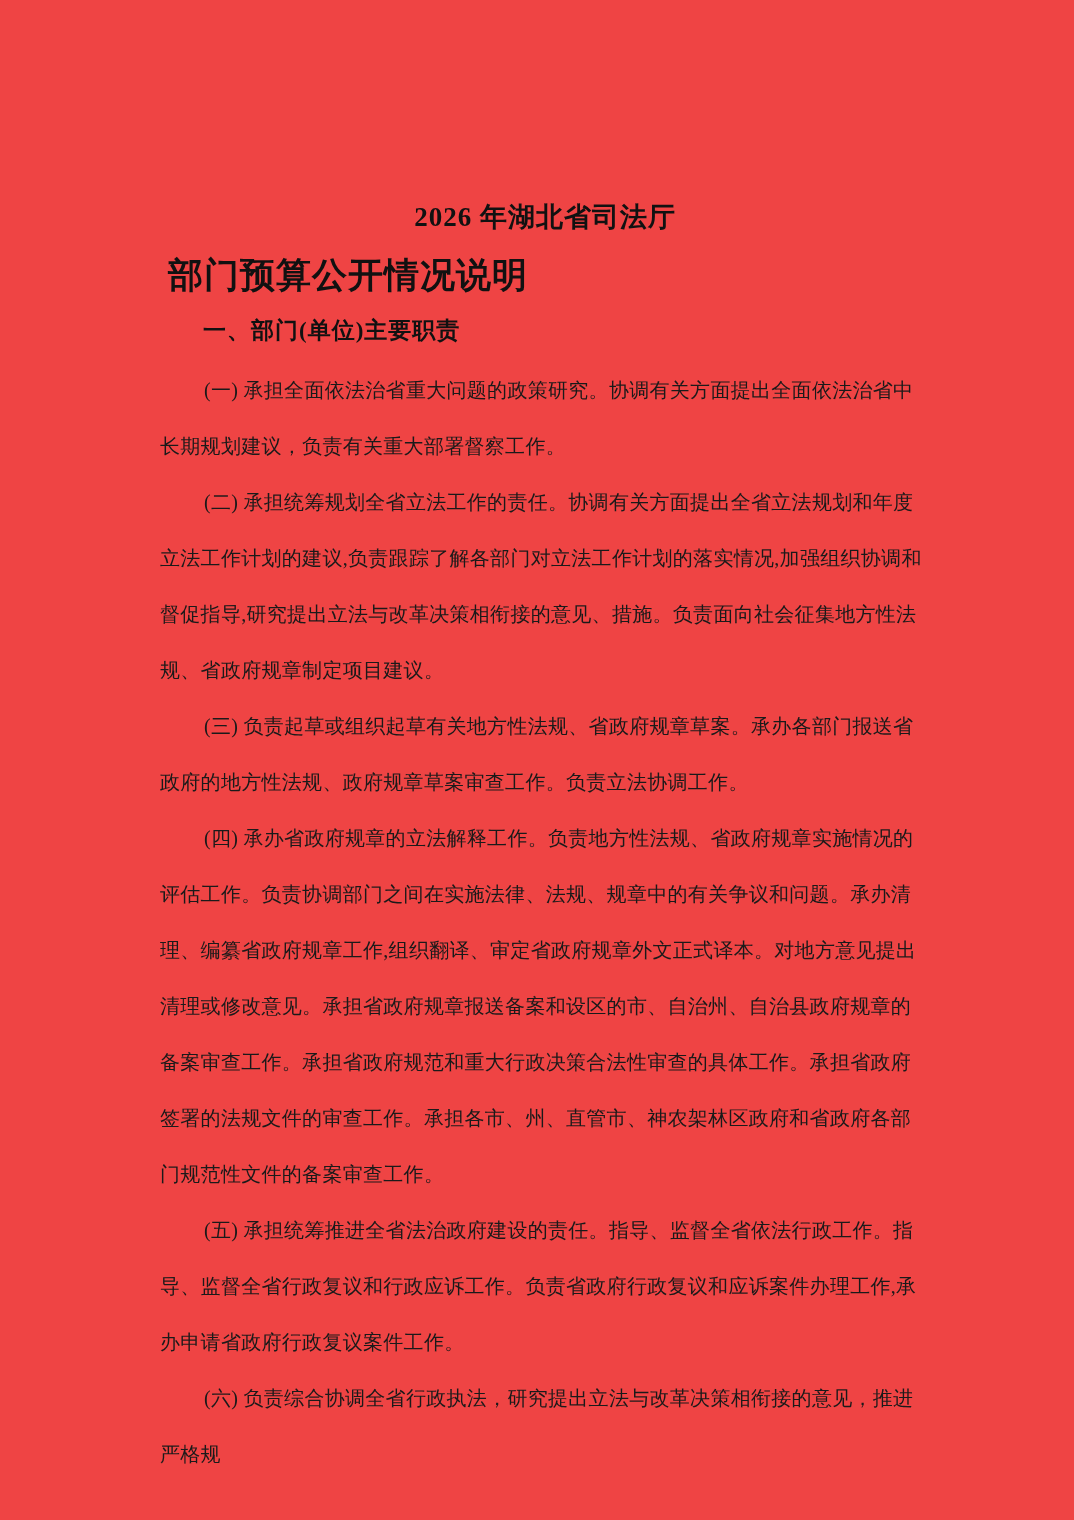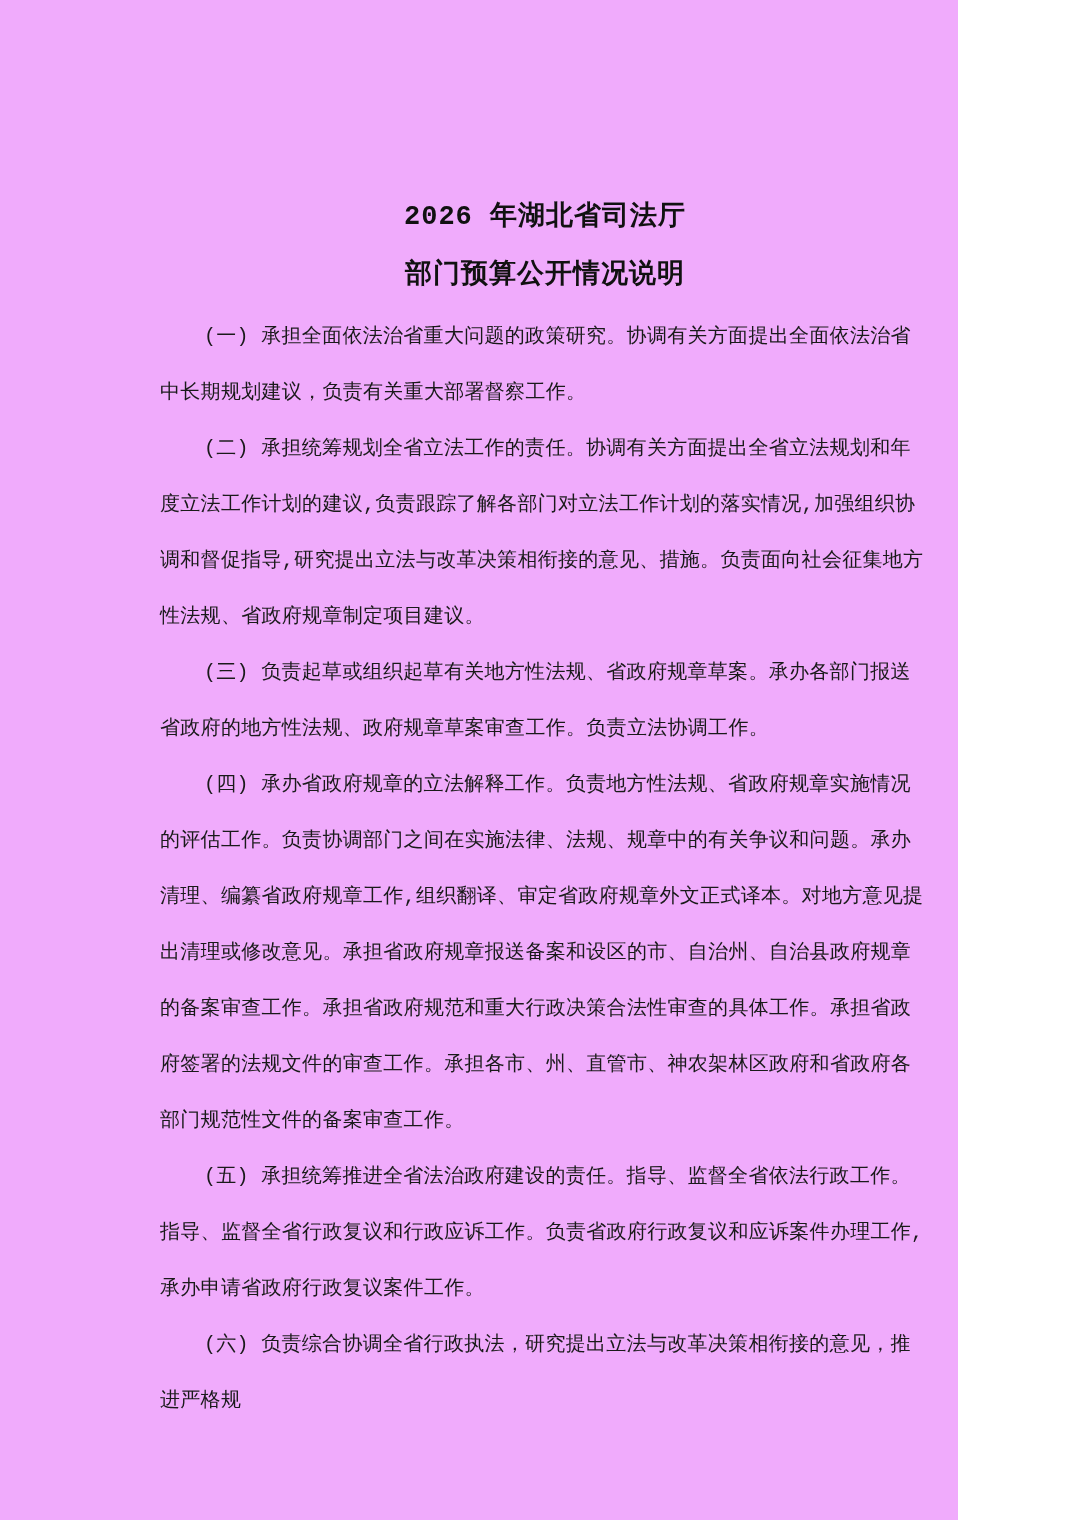--- a/index.html
+++ b/index.html
@@ -2,49 +2,48 @@
 <html><head>
 <meta charset="utf-8">
 <style>
   html, body {
     margin: 0;
     padding: 0;
     background: #ffffff;
   }
   .page {
     position: relative;
-    width: 958px;
+    width: 1074px;
     height: 1520px;
-    background: #f0abfc;
+    background: #ef4444;
     overflow: hidden;
-    font-family: Liberation Mono, monospace;
+    font-family: Liberation Serif, serif;
     color: #1a1a1a;
   }
   .content {
     position: absolute;
     left: 160px;
     top: 0;
     width: 770px;
   }
   .doc-title {
     margin: 0;
     padding-top: 203px;
     text-align: center;
     font-size: 27px;
     font-weight: 700;
     line-height: 29px;
     letter-spacing: 1px;
     color: #111111;
   }
   .doc-subtitle {
-    margin: 0;
+    margin: 8px;
     margin-top: 29px;
     padding-top: 0;
-    text-align: center;
-    font-size: 27px;
+    font-size: 35px;
     font-weight: 700;
     line-height: 29px;
     letter-spacing: 1px;
     color: #111111;
   }
   .section-heading {
     margin: 29px 0 0 0;
     font-size: 23px;
     font-weight: 700;
     line-height: 24px;
@@ -66,20 +65,21 @@
     color: #1a1a1a;
   }
 </style>
 </head>
 <body>
 
 <div class="page">
   <div class="content">
     <h1 class="doc-title">2026 年湖北省司法厅</h1>
     <h1 class="doc-subtitle">部门预算公开情况说明</h1>
+    <h2 class="section-heading">一、部门(单位)主要职责</h2>
     <div class="body-text">
       <p>(一) 承担全面依法治省重大问题的政策研究。协调有关方面提出全面依法治省中长期规划建议，负责有关重大部署督察工作。</p>
       <p>(二) 承担统筹规划全省立法工作的责任。协调有关方面提出全省立法规划和年度立法工作计划的建议,负责跟踪了解各部门对立法工作计划的落实情况,加强组织协调和督促指导,研究提出立法与改革决策相衔接的意见、措施。负责面向社会征集地方性法规、省政府规章制定项目建议。</p>
       <p>(三) 负责起草或组织起草有关地方性法规、省政府规章草案。承办各部门报送省政府的地方性法规、政府规章草案审查工作。负责立法协调工作。</p>
       <p>(四) 承办省政府规章的立法解释工作。负责地方性法规、省政府规章实施情况的评估工作。负责协调部门之间在实施法律、法规、规章中的有关争议和问题。承办清理、编纂省政府规章工作,组织翻译、审定省政府规章外文正式译本。对地方意见提出清理或修改意见。承担省政府规章报送备案和设区的市、自治州、自治县政府规章的备案审查工作。承担省政府规范和重大行政决策合法性审查的具体工作。承担省政府签署的法规文件的审查工作。承担各市、州、直管市、神农架林区政府和省政府各部门规范性文件的备案审查工作。</p>
       <p>(五) 承担统筹推进全省法治政府建设的责任。指导、监督全省依法行政工作。指导、监督全省行政复议和行政应诉工作。负责省政府行政复议和应诉案件办理工作,承办申请省政府行政复议案件工作。</p>
       <p>(六) 负责综合协调全省行政执法，研究提出立法与改革决策相衔接的意见，推进严格规</p>
     </div>
   </div>
 </div>

